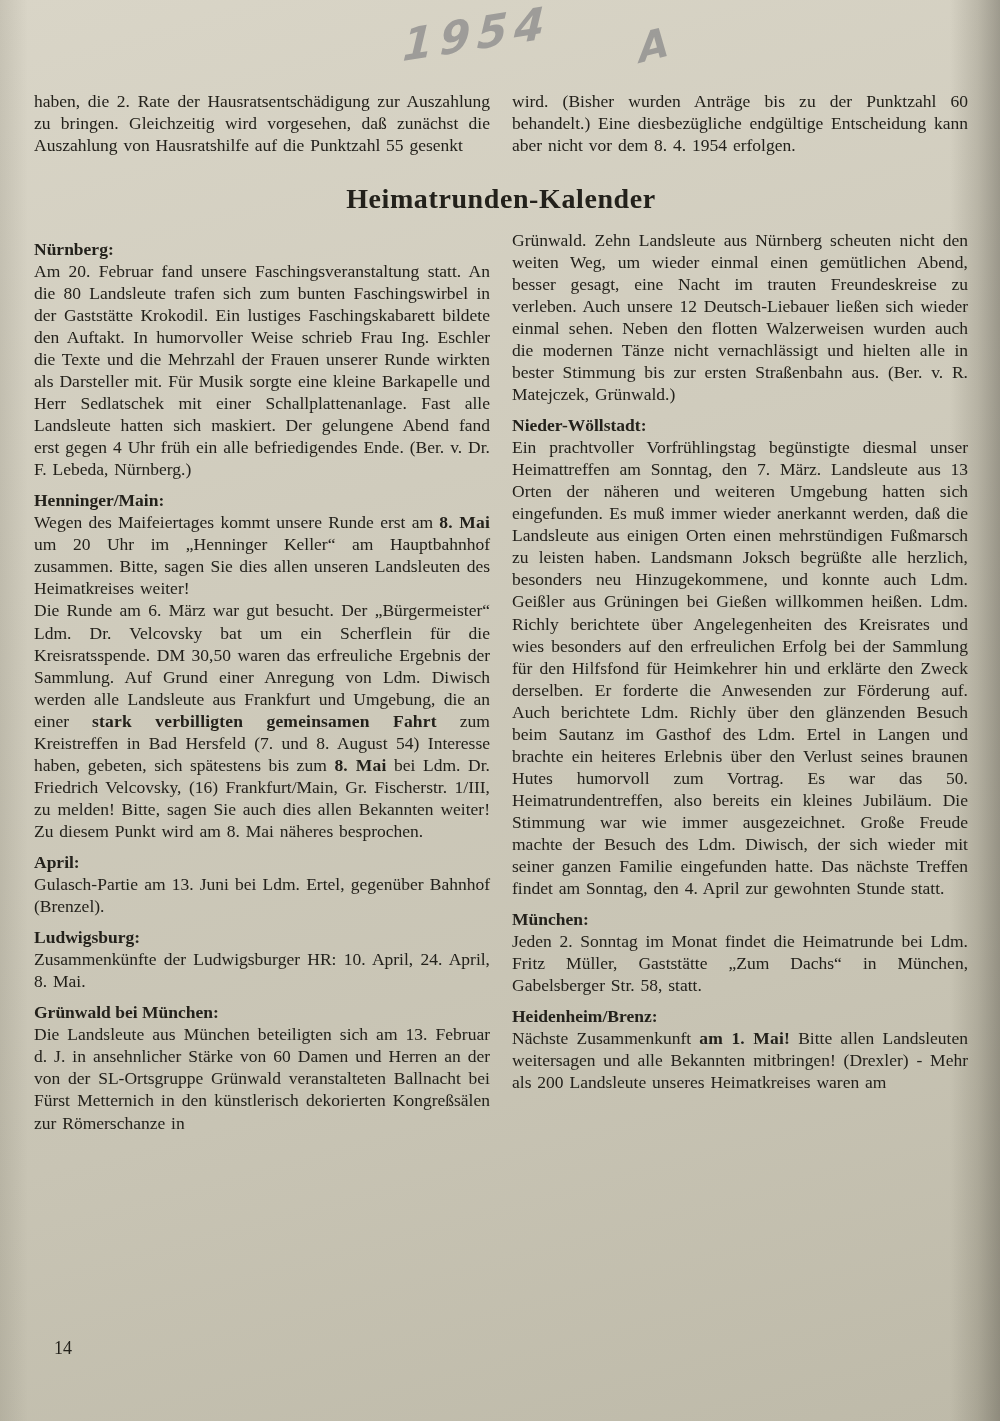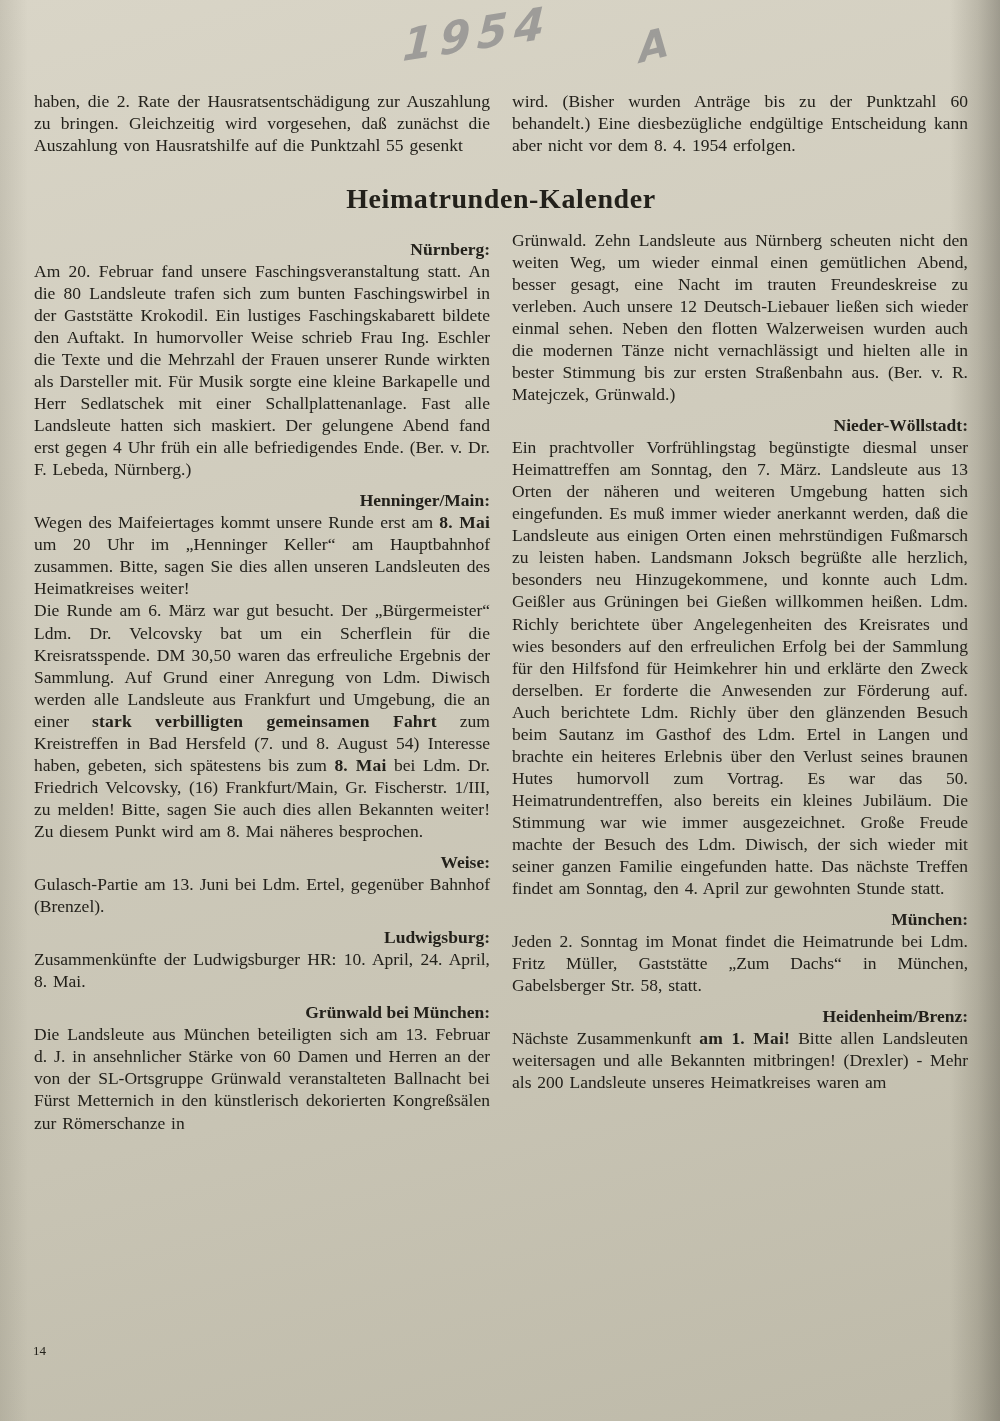--- a/index.html
+++ b/index.html
@@ -26,36 +26,35 @@
     line-height: 1.26;
     text-align: justify;
     word-spacing: 1.5px;
   }
   p.body-text b { letter-spacing: 0.2px; }
   .sec-title {
     font-size: 17.5px;
     line-height: 1.26;
     font-weight: 700;
     margin: 9px 0 0 0;
-    text-align: right;
   }
   section.hr-section { margin: 0; }
   h1.heading {
     text-align: center;
     font-size: 28px;
     line-height: 1.2;
     font-weight: 700;
     letter-spacing: 0.6px;
     margin: 26px 0 13px 0;
   }
   .pagenum {
     position: absolute;
-    left: 33px;
+    left: 54px;
     bottom: 62px;
-    font-size: 13px;
+    font-size: 18px;
   }
   .pencil {
     position: absolute;
     color: rgba(78, 82, 92, 0.42);
     font-family: "DejaVu Sans", sans-serif;
     font-style: italic;
     font-weight: 600;
     pointer-events: none;
   }
   .pencil-1 {
@@ -90,21 +89,21 @@
         <section class="hr-section">
           <h2 class="sec-title">Nürnberg:</h2>
           <p class="body-text">Am 20. Februar fand unsere Faschingsveranstaltung statt. An die 80 Landsleute trafen sich zum bunten Faschingswirbel in der Gaststätte Krokodil. Ein lustiges Faschingskabarett bildete den Auftakt. In humorvoller Weise schrieb Frau Ing. Eschler die Texte und die Mehrzahl der Frauen unserer Runde wirkten als Darsteller mit. Für Musik sorgte eine kleine Barkapelle und Herr Sedlatschek mit einer Schallplattenanlage. Fast alle Landsleute hatten sich maskiert. Der gelungene Abend fand erst gegen 4 Uhr früh ein alle befriedigendes Ende. (Ber. v. Dr. F. Lebeda, Nürnberg.)</p>
         </section>
         <section class="hr-section">
           <h2 class="sec-title">Henninger/Main:</h2>
           <p class="body-text">Wegen des Maifeiertages kommt unsere Runde erst am <b>8. Mai</b> um 20 Uhr im „Henninger Keller“ am Hauptbahnhof zusammen. Bitte, sagen Sie dies allen unseren Landsleuten des Heimatkreises weiter!</p>
           <p class="body-text">Die Runde am 6. März war gut besucht. Der „Bürgermeister“ Ldm. Dr. Velcovsky bat um ein Scherflein für die Kreisratsspende. DM 30,50 waren das erfreuliche Ergebnis der Sammlung. Auf Grund einer Anregung von Ldm. Diwisch werden alle Landsleute aus Frankfurt und Umgebung, die an einer <b>stark verbilligten gemeinsamen Fahrt</b> zum Kreistreffen in Bad Hersfeld (7. und 8. August 54) Interesse haben, gebeten, sich spätestens bis zum <b>8. Mai</b> bei Ldm. Dr. Friedrich Velcovsky, (16) Frankfurt/Main, Gr. Fischerstr. 1/III, zu melden! Bitte, sagen Sie auch dies allen Bekannten weiter! Zu diesem Punkt wird am 8. Mai näheres besprochen.</p>
         </section>
         <section class="hr-section">
-          <h2 class="sec-title">Weise:</h2>
+          <h2 class="sec-title">April:</h2>
           <p class="body-text">Gulasch-Partie am 13. Juni bei Ldm. Ertel, gegenüber Bahnhof (Brenzel).</p>
         </section>
         <section class="hr-section">
           <h2 class="sec-title">Ludwigsburg:</h2>
           <p class="body-text">Zusammenkünfte der Ludwigsburger HR: 10. April, 24. April, 8. Mai.</p>
         </section>
         <section class="hr-section">
           <h2 class="sec-title">Grünwald bei München:</h2>
           <p class="body-text">Die Landsleute aus München beteiligten sich am 13. Februar d. J. in ansehnlicher Stärke von 60 Damen und Herren an der von der SL-Ortsgruppe Grünwald veranstalteten Ballnacht bei Fürst Metternich in den künstlerisch dekorierten Kongreßsälen zur Römerschanze in</p>
         </section>

